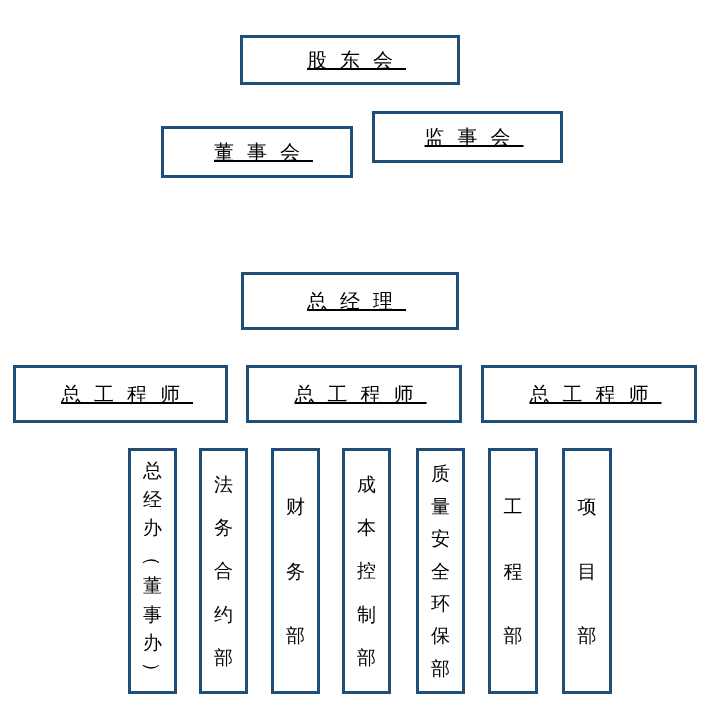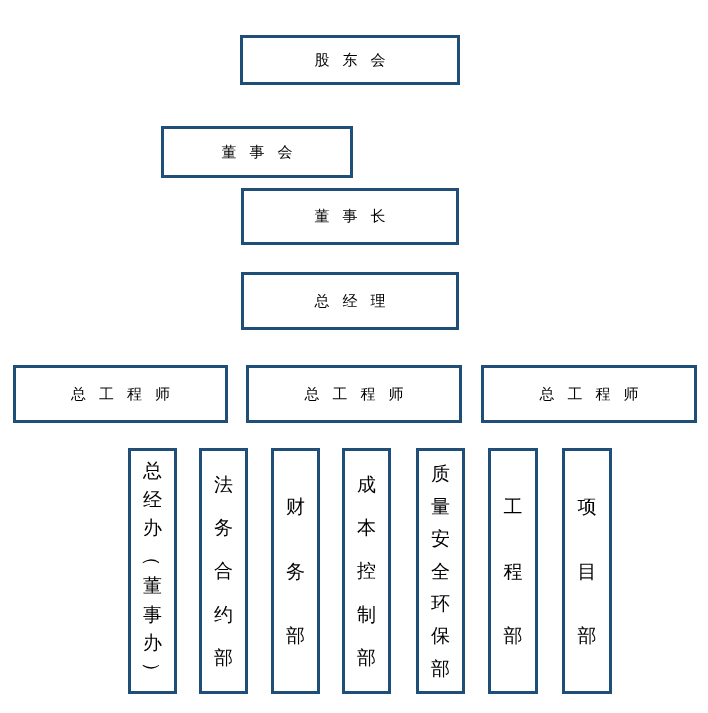--- a/index.html
+++ b/index.html
@@ -19,25 +19,26 @@
   .box {
     position: absolute;
     border: 3px solid #1f4e79;
     background: #ffffff;
     box-sizing: border-box;
     display: flex;
     align-items: center;
     justify-content: center;
   }
   .hlabel {
-    font-size: 15px;
+    font-size: 20px;
     letter-spacing: 13px;
     padding-left: 13px;
     white-space: nowrap;
     line-height: 1;
+    text-decoration: underline;
   }
   .vbox .vlabel {
     display: flex;
     flex-direction: column;
     justify-content: space-evenly;
     align-items: center;
     width: 100%;
     height: 100%;
     font-size: 19px;
     line-height: 1;
@@ -68,24 +69,24 @@
 <div class="canvas">
 
   <div class="box pos-shareholders">
     <span class="hlabel">股东会</span>
   </div>
 
   <div class="box pos-board">
     <span class="hlabel">董事会</span>
   </div>
 
+  <div class="box pos-supervisors">
+    <span class="hlabel">监事会</span>
+  </div>
 
-  <div class="box pos-chairman">
-    <span class="hlabel">董事长</span>
-  </div>
 
   <div class="box pos-gm">
     <span class="hlabel">总经理</span>
   </div>
 
   <div class="box pos-deputy">
     <span class="hlabel">总工程师</span>
   </div>
 
   <div class="box pos-cfo">

